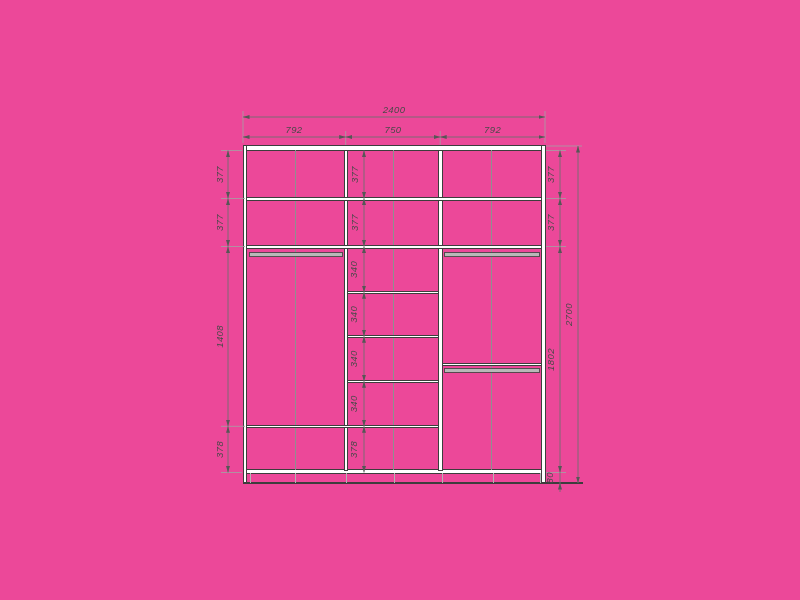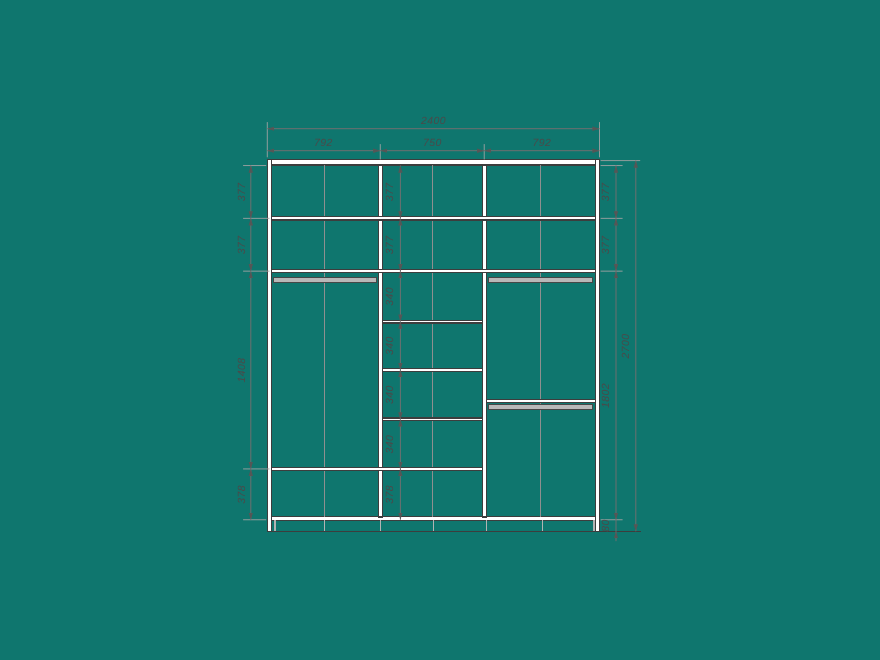--- a/index.html
+++ b/index.html
@@ -1,16 +1,16 @@
 <!DOCTYPE html>
 <html><head>
 <meta charset="utf-8">
 <style>
   html,body{margin:0;padding:0;background:#ffffff;width:800px;height:600px;overflow:hidden;}
-  .stage{position:relative;width:800px;height:600px;background:#0f766e;}
+  .stage{position:relative;width:800px;height:600px;background:#ec4899;}
   svg{display:block;}
   .panel{fill:#ffffff;stroke:#3d3d3d;stroke-width:1;}
   .shelf{fill:#ffffff;stroke:#3d3d3d;stroke-width:1;}
   .rod{fill:#b8b8b8;stroke:#474747;stroke-width:0.9;}
   .cline{stroke:#8f8f8f;stroke-width:1;}
   .ext{stroke:#a3a3a3;stroke-width:0.8;}
   .dim{stroke:#6f6f6f;stroke-width:0.9;}
   .tick{stroke:#b3b3b3;stroke-width:1;}
   .floor{stroke:#3d3d3d;stroke-width:1.2;}
   .dimtxt{font:italic 9.5px "Liberation Sans", sans-serif;fill:#4a4a4a;letter-spacing:0.4px;}

